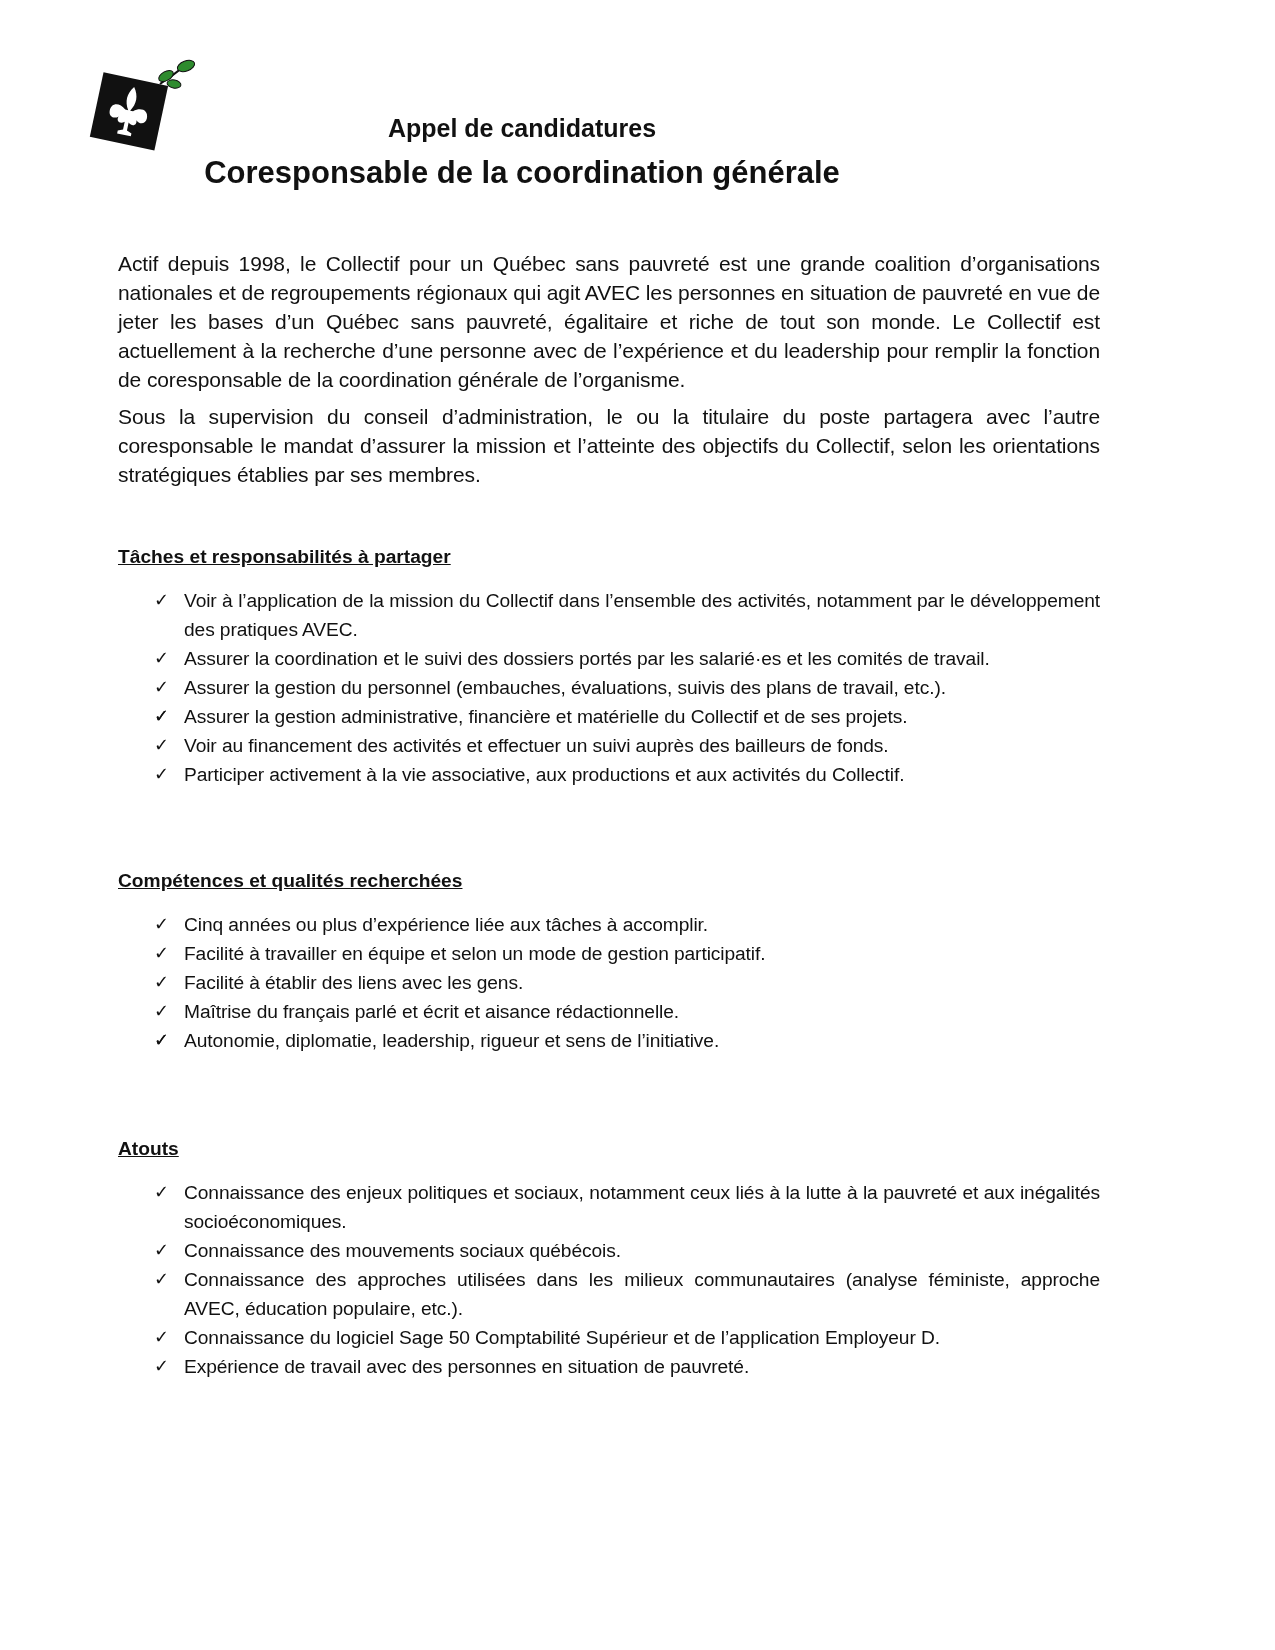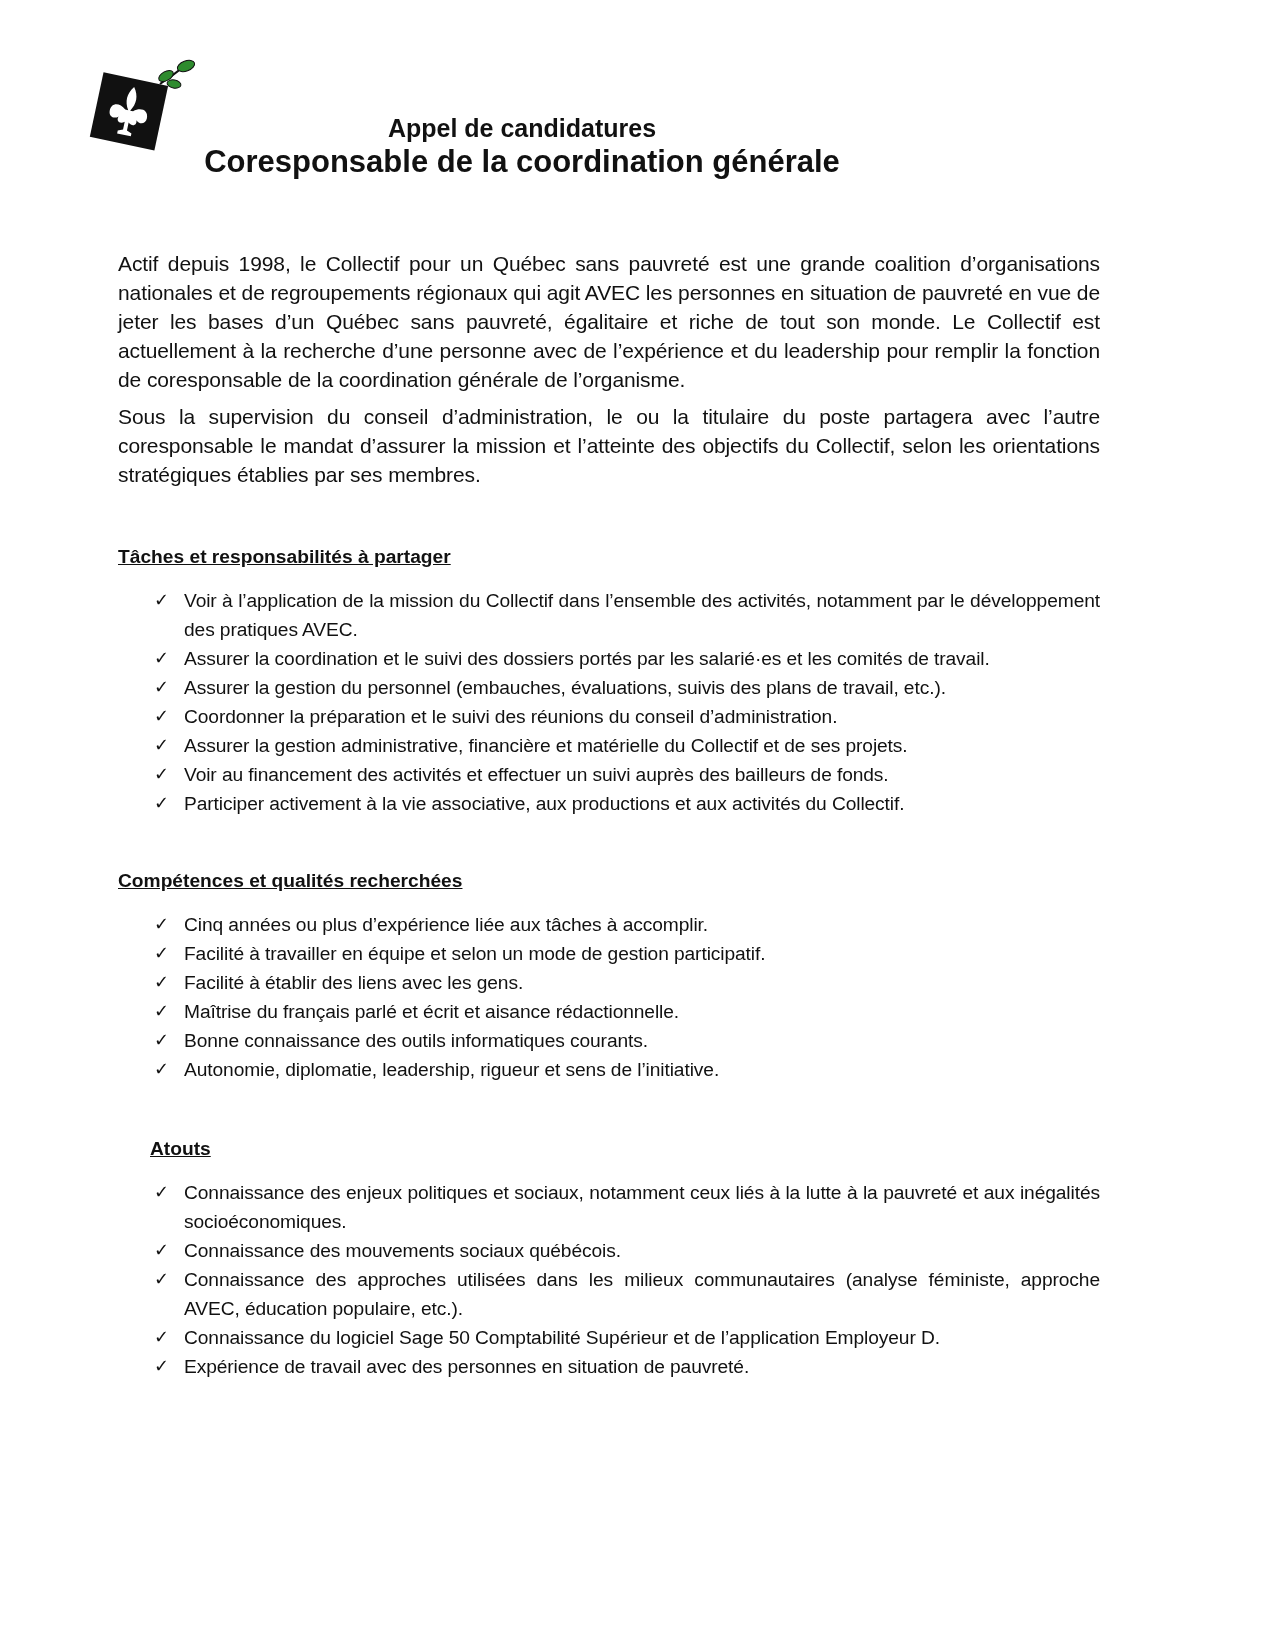--- a/index.html
+++ b/index.html
@@ -3,35 +3,35 @@
   <meta charset="utf-8">
   <style>
     html, body { margin: 0; padding: 0; background: #ffffff; }
     body {
       width: 1275px; height: 1650px; position: relative; overflow: hidden;
       font-family: "Liberation Sans", sans-serif; color: #111111;
     }
     .logo { position: absolute; left: 82px; top: 56px; width: 120px; height: 96px; }
     .title-block { position: absolute; left: 0; width: 1044px; text-align: center; }
     .title1 { top: 114px; font-size: 25px; font-weight: bold; }
-    .title2 { top: 144px; font-size: 31px; font-weight: bold; }
+    .title2 { top: 155px; font-size: 31px; font-weight: bold; }
     .para {
       position: absolute; left: 118px; width: 982px;
       font-size: 21px; line-height: 29px; text-align: justify; margin: 0;
       letter-spacing: -0.1px;
     }
     .p1 { top: 249px; }
     .p2 { top: 402px; }
     .section-heading {
       position: absolute; left: 118px; font-size: 19.2px; font-weight: bold;
       text-decoration: underline; margin: 0; text-align: right;
     }
     .h1 { top: 546px; }
     .h2 { top: 870px; }
-    .h3 { top: 1138px; margin-left: 32px; }
+    .h3 { top: 1138px; }
     ul.checklist {
       position: absolute; left: 118px; width: 982px; list-style: none;
       margin: 0; padding: 0; font-size: 19.2px; line-height: 29px;
     }
     ul.checklist li { position: relative; padding-left: 66px; text-align: justify; letter-spacing: -0.1px; }
     ul.checklist li .check {
       position: absolute; left: 36px; top: 0; font-size: 18px;
     }
     .l1 { top: 586px; }
     .l2 { top: 910px; }
@@ -58,33 +58,33 @@
 <div class="title-block title2">Coresponsable de la coordination générale</div>
 
 <p class="para p1">Actif depuis 1998, le Collectif pour un Québec sans pauvreté est une grande coalition d’organisations nationales et de regroupements régionaux qui agit AVEC les personnes en situation de pauvreté en vue de jeter les bases d’un Québec sans pauvreté, égalitaire et riche de tout son monde. Le Collectif est actuellement à la recherche d’une personne avec de l’expérience et du leadership pour remplir la fonction de coresponsable de la coordination générale de l’organisme.</p>
 <p class="para p2">Sous la supervision du conseil d’administration, le ou la titulaire du poste partagera avec l’autre coresponsable le mandat d’assurer la mission et l’atteinte des objectifs du Collectif, selon les orientations stratégiques établies par ses membres.</p>
 
 <h2 class="section-heading h1">Tâches et responsabilités à partager</h2>
 <ul class="checklist l1">
   <li><span class="check">✓</span><span>Voir à l’application de la mission du Collectif dans l’ensemble des activités, notamment par le développement des pratiques AVEC.</span></li>
   <li><span class="check">✓</span><span>Assurer la coordination et le suivi des dossiers portés par les salarié·es et les comités de travail.</span></li>
   <li><span class="check">✓</span><span>Assurer la gestion du personnel (embauches, évaluations, suivis des plans de travail, etc.).</span></li>
-  <li><span class="check">✓</span><span>Coordonner la préparation et le suivi des réunions du conseil d’administration.</span></li>
+  <li><span class="check">✓</span></li>
   <li><span class="check">✓</span><span>Assurer la gestion administrative, financière et matérielle du Collectif et de ses projets.</span></li>
   <li><span class="check">✓</span><span>Voir au financement des activités et effectuer un suivi auprès des bailleurs de fonds.</span></li>
   <li><span class="check">✓</span><span>Participer activement à la vie associative, aux productions et aux activités du Collectif.</span></li>
 </ul>
 
 <h2 class="section-heading h2">Compétences et qualités recherchées</h2>
 <ul class="checklist l2">
   <li><span class="check">✓</span><span>Cinq années ou plus d’expérience liée aux tâches à accomplir.</span></li>
   <li><span class="check">✓</span><span>Facilité à travailler en équipe et selon un mode de gestion participatif.</span></li>
   <li><span class="check">✓</span><span>Facilité à établir des liens avec les gens.</span></li>
   <li><span class="check">✓</span><span>Maîtrise du français parlé et écrit et aisance rédactionnelle.</span></li>
-  <li><span class="check">✓</span><span>Bonne connaissance des outils informatiques courants.</span></li>
+  <li><span class="check">✓</span></li>
   <li><span class="check">✓</span><span>Autonomie, diplomatie, leadership, rigueur et sens de l’initiative.</span></li>
 </ul>
 
 <h2 class="section-heading h3">Atouts</h2>
 <ul class="checklist l3">
   <li><span class="check">✓</span><span>Connaissance des enjeux politiques et sociaux, notamment ceux liés à la lutte à la pauvreté et aux inégalités socioéconomiques.</span></li>
   <li><span class="check">✓</span><span>Connaissance des mouvements sociaux québécois.</span></li>
   <li><span class="check">✓</span><span>Connaissance des approches utilisées dans les milieux communautaires (analyse féministe, approche AVEC, éducation populaire, etc.).</span></li>
   <li><span class="check">✓</span><span>Connaissance du logiciel Sage 50 Comptabilité Supérieur et de l’application Employeur D.</span></li>
   <li><span class="check">✓</span><span>Expérience de travail avec des personnes en situation de pauvreté.</span></li>

